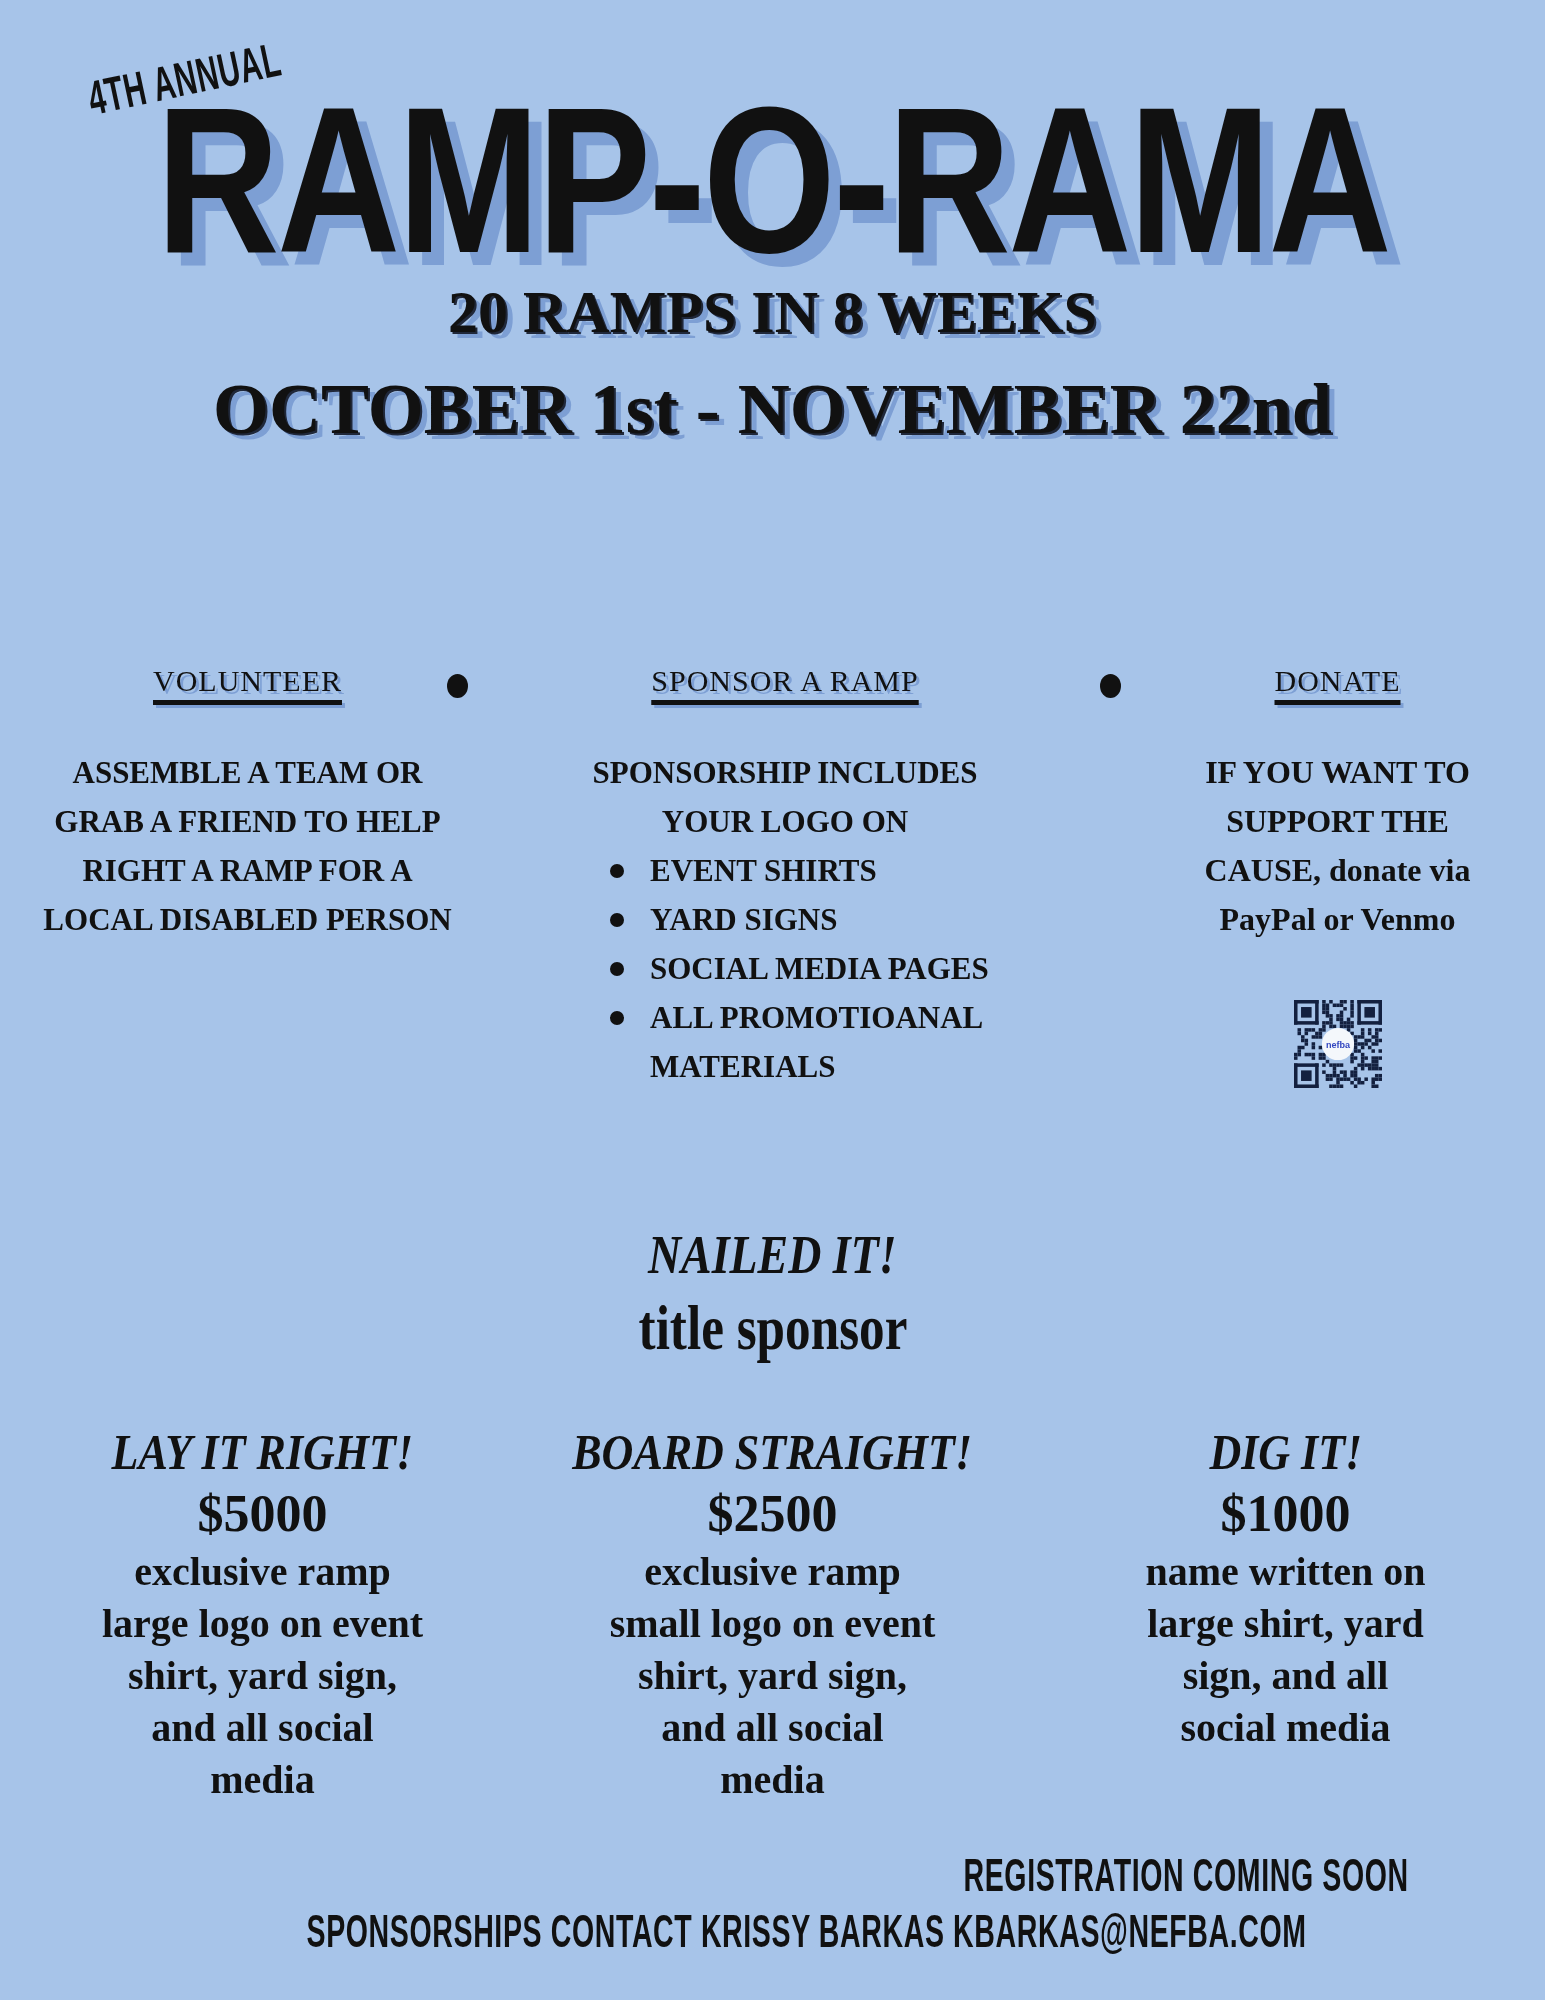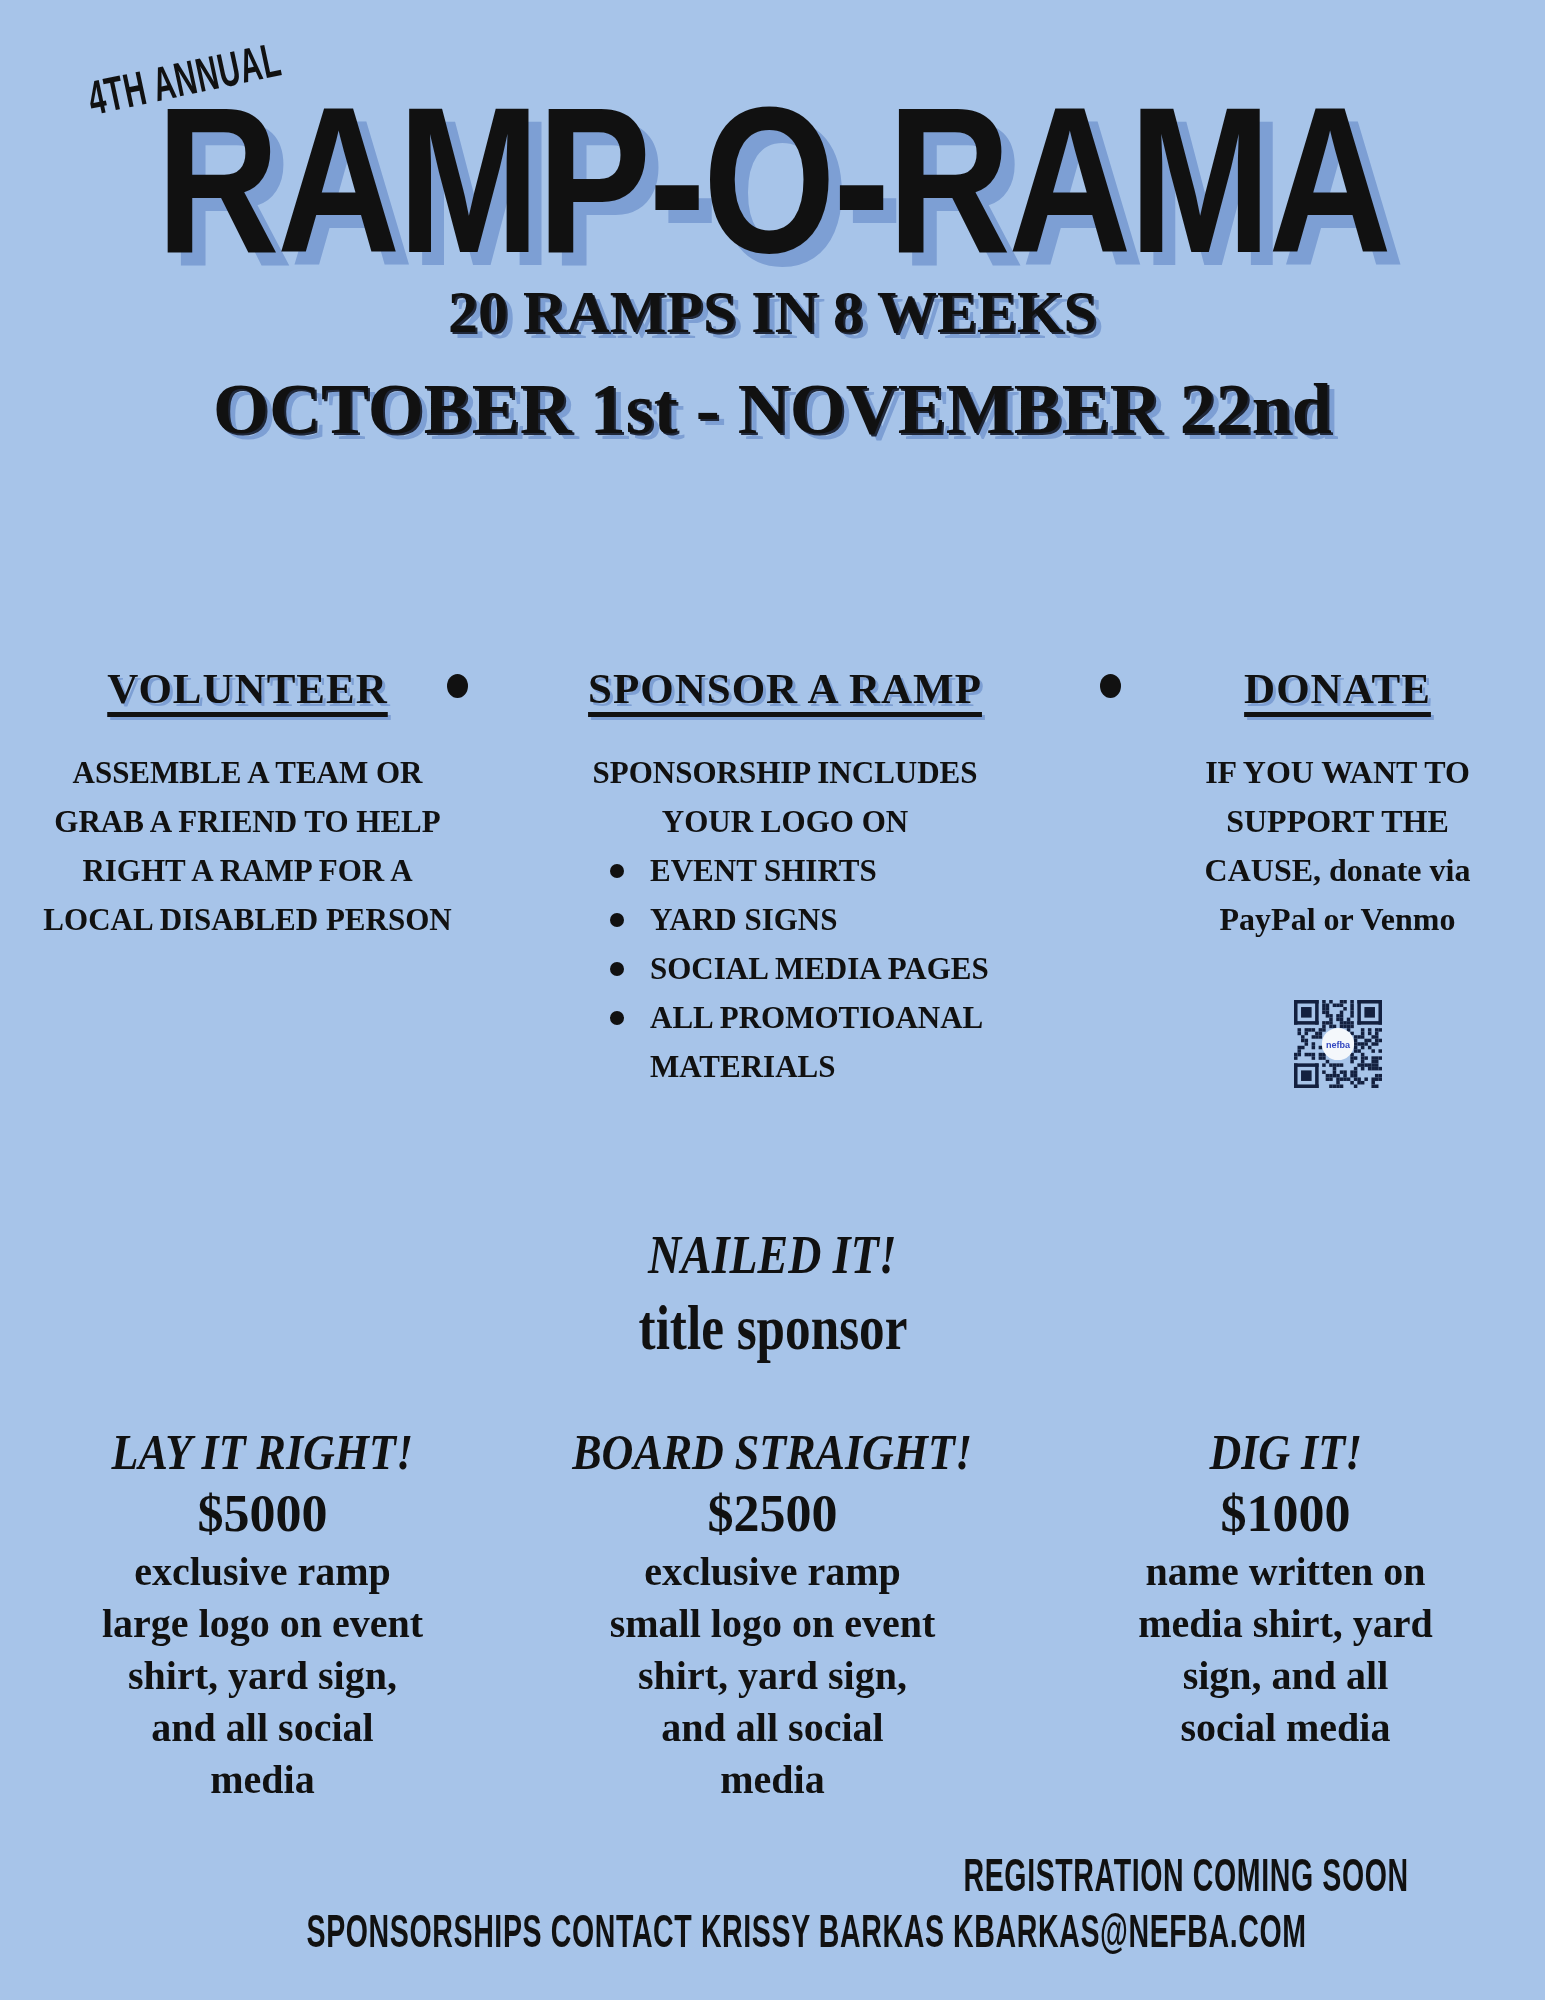--- a/index.html
+++ b/index.html
@@ -40,21 +40,21 @@
   }
   .sub2-row{position:absolute;left:0;right:0;top:372px;text-align:center;}
   .subtitle2{
     display:inline-block;font-weight:700;font-size:72px;line-height:1.05;white-space:nowrap;
     text-shadow:2px 2px 0 #20283a, 7px 6px 0 var(--shadow);
     text-align:right;
   }
   
   .col-head{position:absolute;top:663px;text-align:center;}
   .col-head .head-text{
-    display:inline-block;font-weight:700;font-size:43px;line-height:1.2;
+    display:inline-block;font-weight:400;font-size:30px;line-height:1.2;
     text-decoration:underline;text-decoration-thickness:5px;text-underline-offset:9px;
     text-shadow:3px 3px 0 var(--shadow);
     letter-spacing:1px;white-space:nowrap;
   }
   #head-volunteer{left:25px;width:445px;}
   #head-sponsor{left:555px;width:460px;}
   #head-donate{left:1115px;width:445px;}
   .sep-dot{position:absolute;width:21px;height:24px;border-radius:50%;background:var(--ink);}
   #dot-1{left:447px;top:674px;}
   #dot-2{left:1100px;top:674px;}
@@ -403,21 +403,21 @@
       </div>
   </div>
 
   <div class="tier" id="tier-3">
     <div>
       <span class="tier-name">DIG IT!</span>
     </div>
     <div class="tier-price">$1000</div>
     <div>
         <div class="tier-line">name written on</div>
-        <div class="tier-line">media shirt, yard</div>
+        <div class="tier-line">large shirt, yard</div>
         <div class="tier-line">sign, and all</div>
         <div class="tier-line">social media</div>
       </div>
   </div>
 
   <div class="footer-row" id="footer-1">
     <span class="footer-text">REGISTRATION COMING SOON</span>
   </div>
   <div class="footer-row" id="footer-2">
     <span class="footer-text">SPONSORSHIPS CONTACT KRISSY BARKAS KBARKAS@NEFBA.COM</span>

